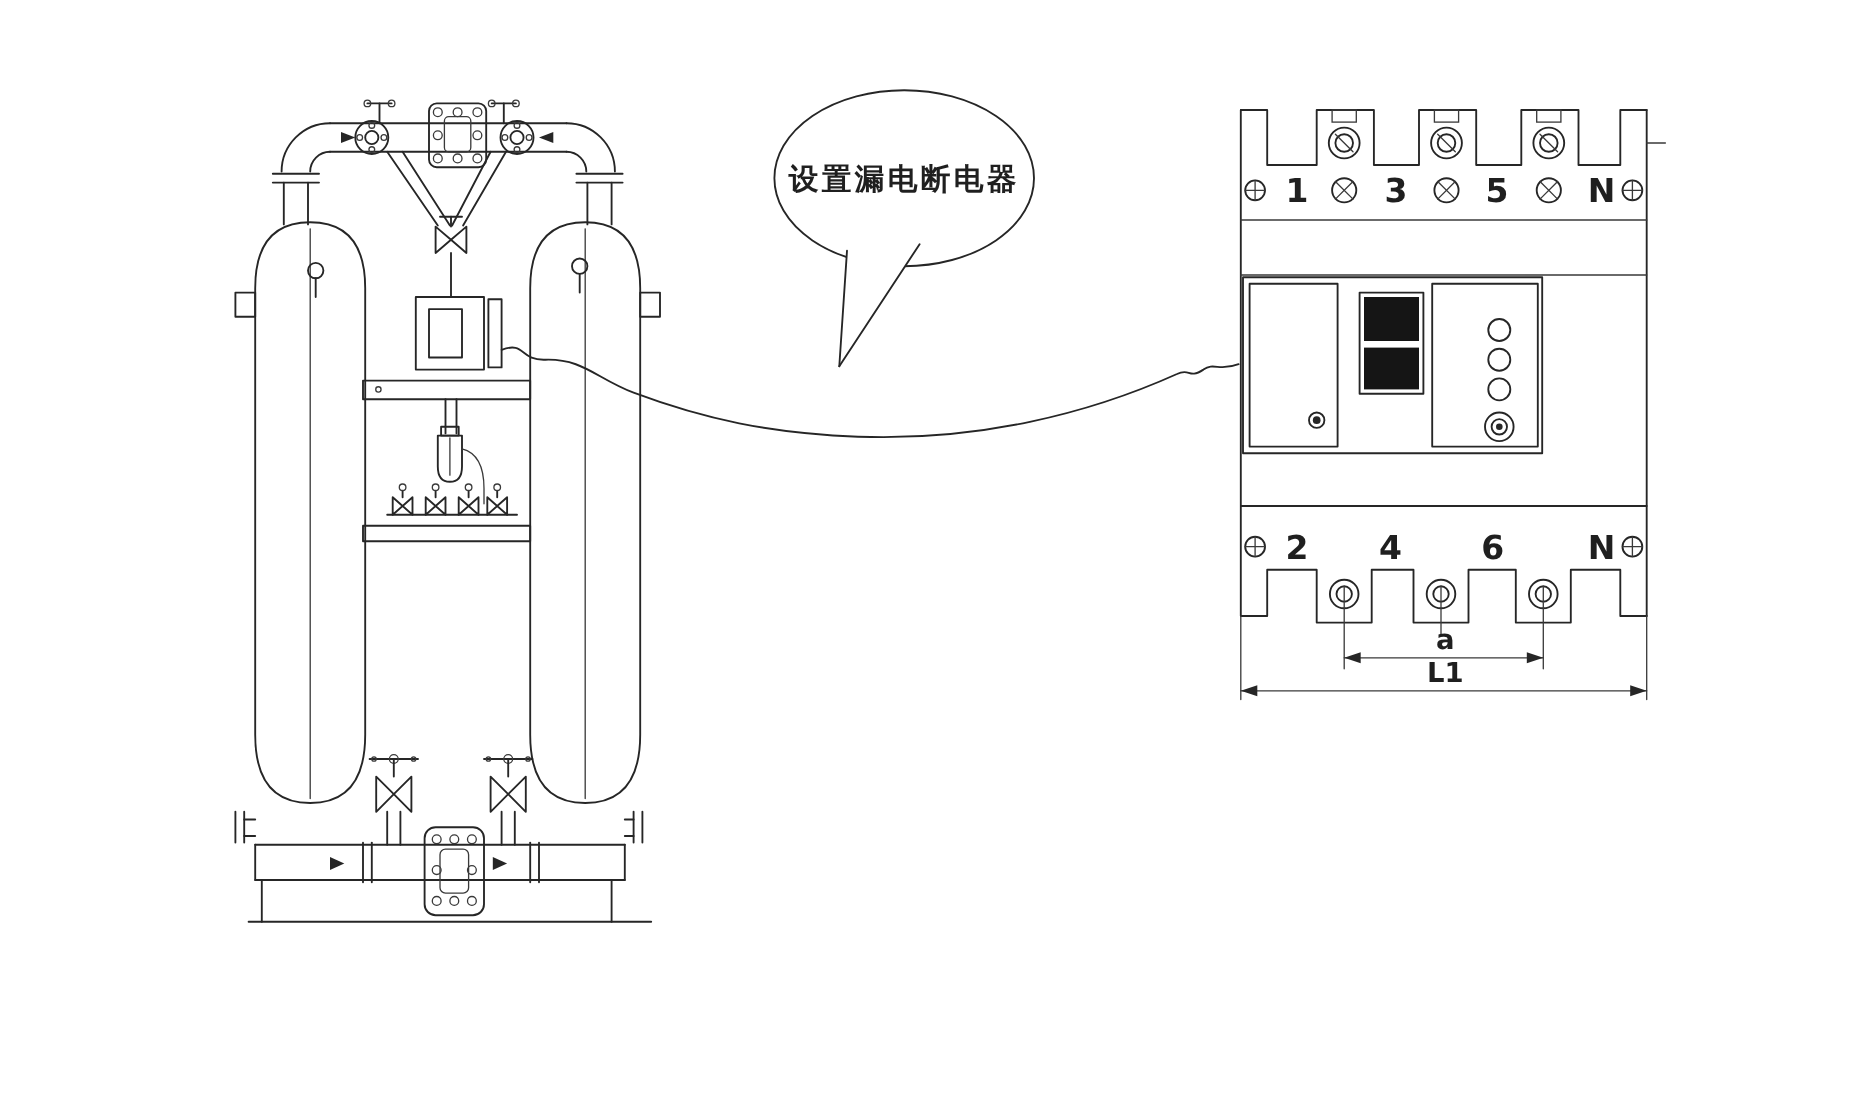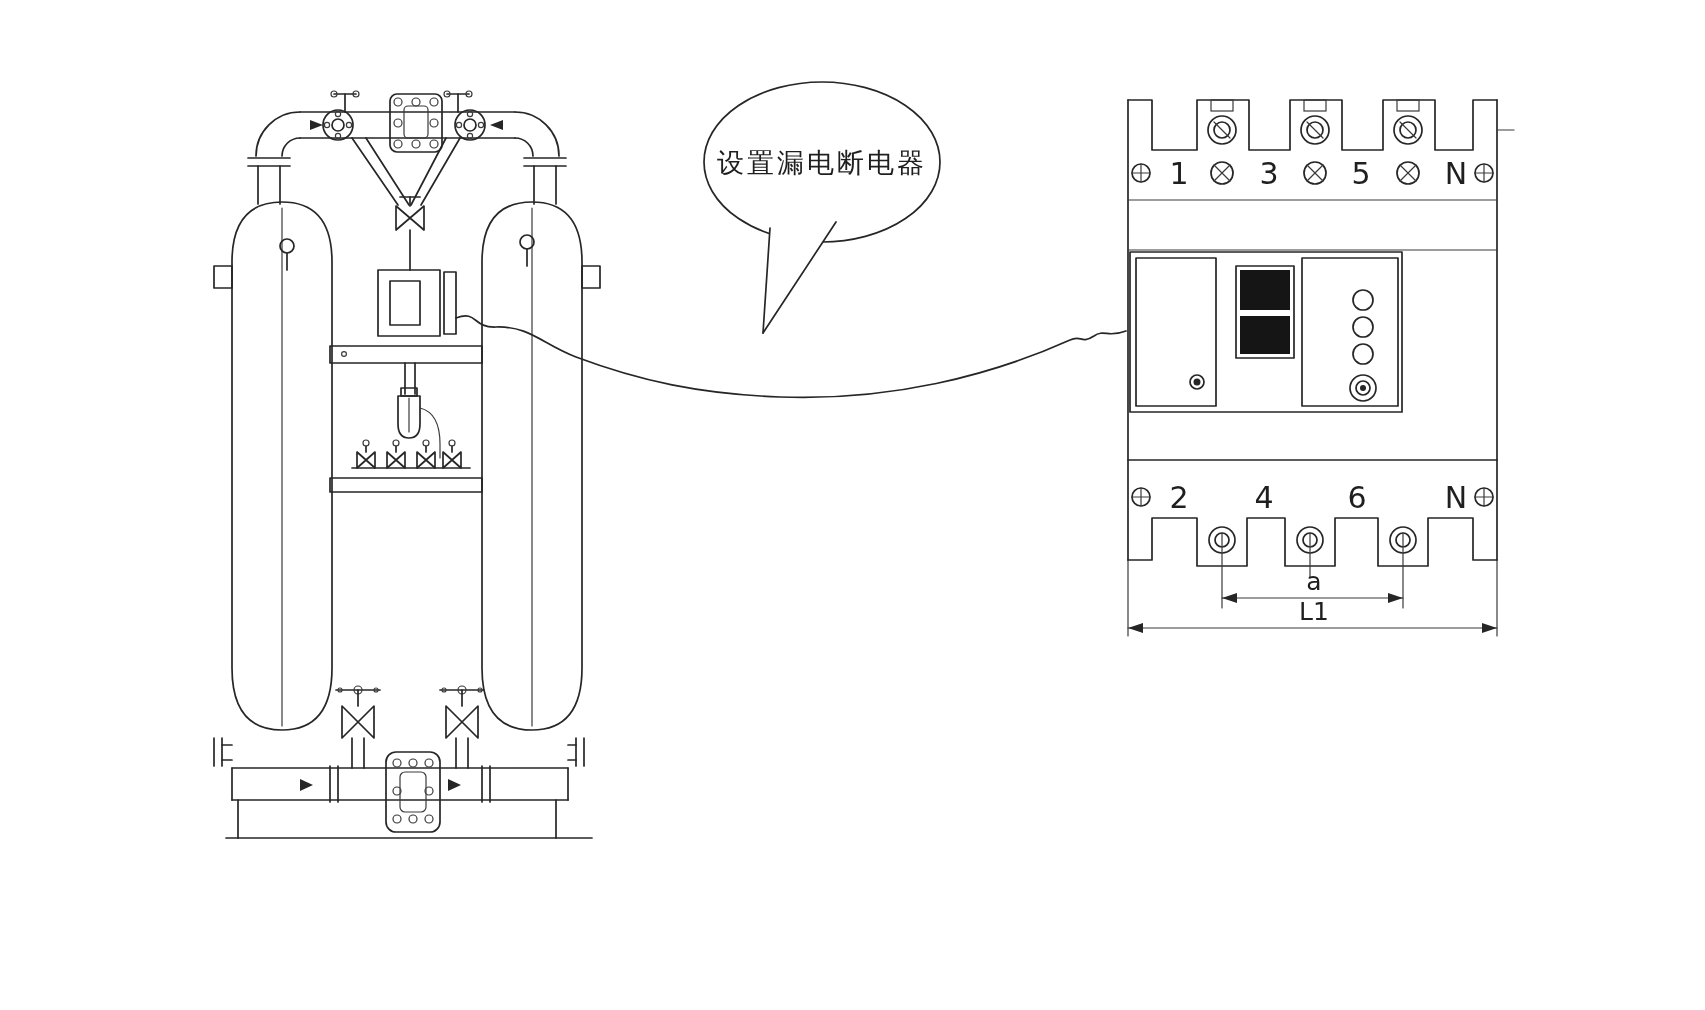--- a/index.html
+++ b/index.html
@@ -2,20 +2,21 @@
 <html><head>
 <meta charset="utf-8">
 <style>
   html,body{margin:0;padding:0;background:#fff;}
   .canvas{
     position:relative;
     width:1705px;height:1010px;
     background:#ffffff;
     font-family:"DejaVu Sans", sans-serif;
     overflow:hidden;
+    font-weight:bold;
   }
   svg{display:block;}
   .ink{stroke:#262626;fill:none;stroke-width:1.7;stroke-linecap:round;stroke-linejoin:round;}
   .ink-thin{stroke:#3a3a3a;fill:none;stroke-width:1.2;stroke-linecap:round;}
   .ink-fill{fill:#262626;stroke:none;}
   .lbl{fill:#1f1f1f;font-family:"DejaVu Sans", sans-serif;}
   .term-lbl{font-size:30px;}
   .dim-lbl{font-size:25px;}
   .callout-lbl{font-size:27px;letter-spacing:3px;}
 </style>

